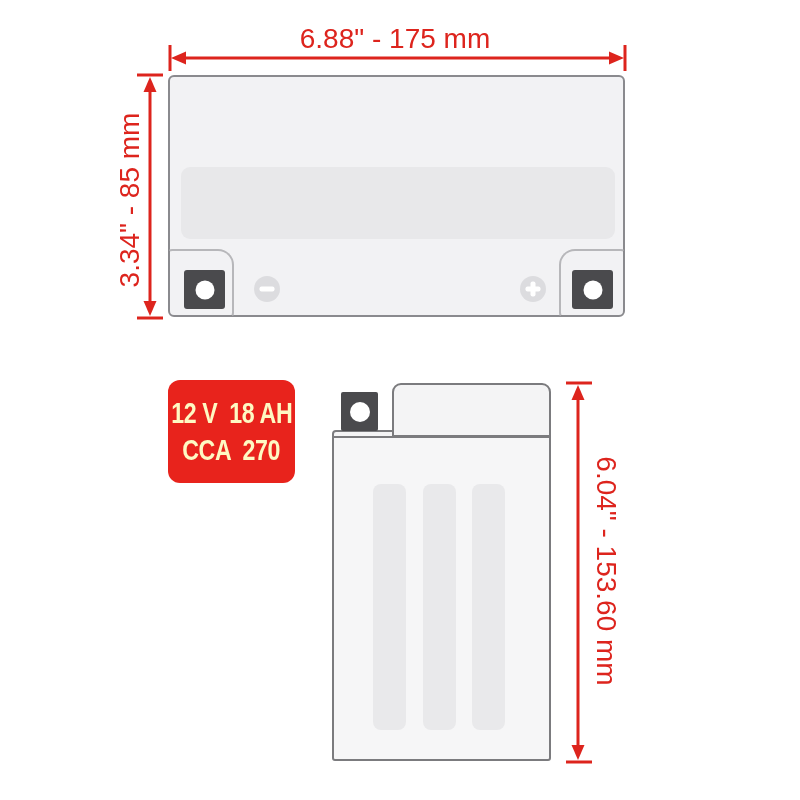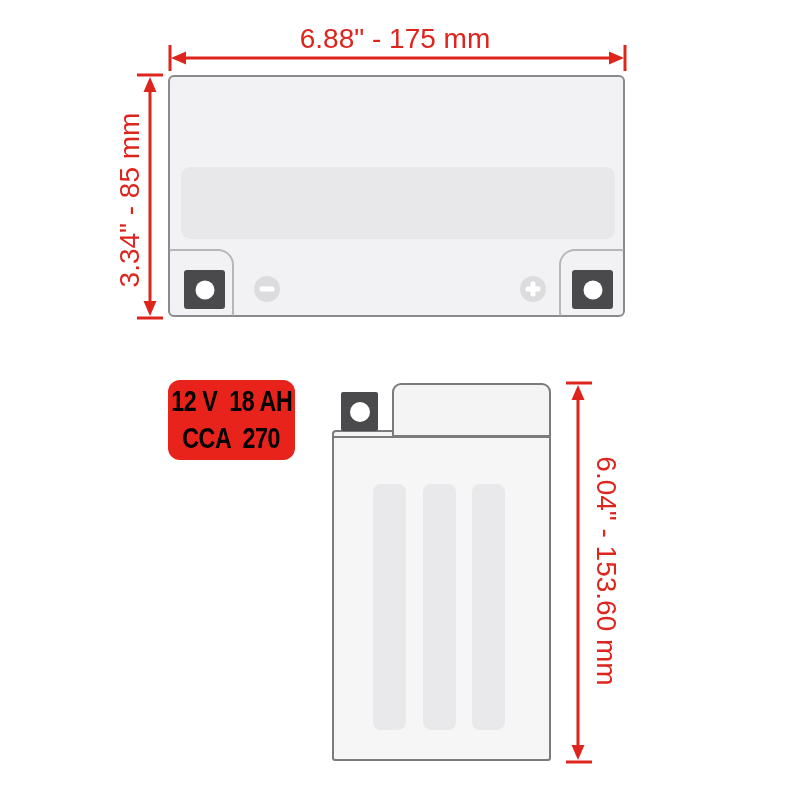--- a/index.html
+++ b/index.html
@@ -47,22 +47,22 @@
     background:#dcdcdf;
   }
   .polarity.minus{left:84px;}
   .polarity.plus{left:350px;}
   .polarity .bar{position:absolute;background:#ffffff;border-radius:2px;}
   .polarity .bar.h{left:50%;top:50%;width:15px;height:5px;transform:translate(-50%,-50%);}
   .polarity .bar.v{left:50%;top:50%;width:5px;height:15px;transform:translate(-50%,-50%);}
 
   
   .spec-badge{
-    position:absolute;left:168px;top:380px;width:127px;height:80px;
-    background:#e8231c;border-radius:12px;color:#000000;
+    position:absolute;left:168px;top:380px;width:127px;height:103px;
+    background:#e8231c;border-radius:12px;color:#fef9c3;
     display:flex;flex-direction:column;justify-content:center;align-items:center;
   }
   .spec-line{
     font-weight:700;font-size:29px;line-height:37px;white-space:pre;
     transform:scaleX(0.8);transform-origin:50% 50%;letter-spacing:-0.5px;
   }
 
   
   .battery-side{position:absolute;left:332px;top:383px;width:219px;height:378px;}
   .side-lid{

